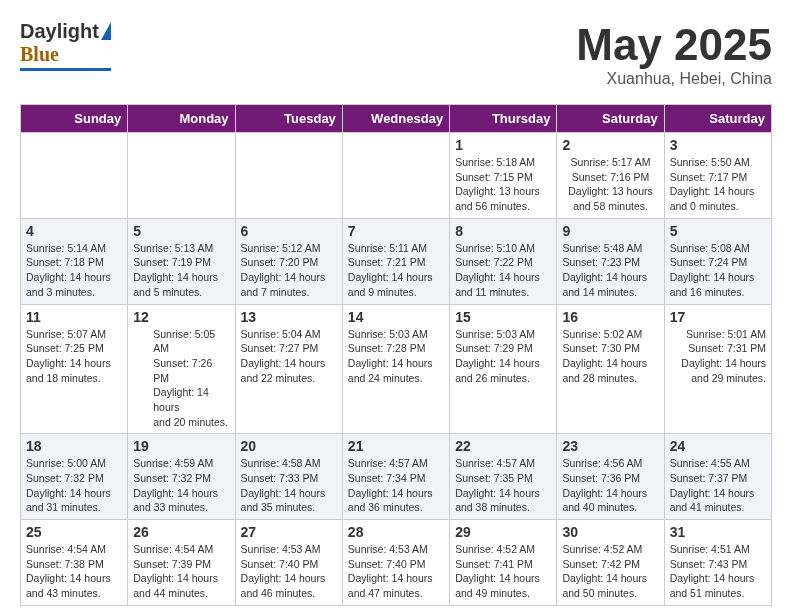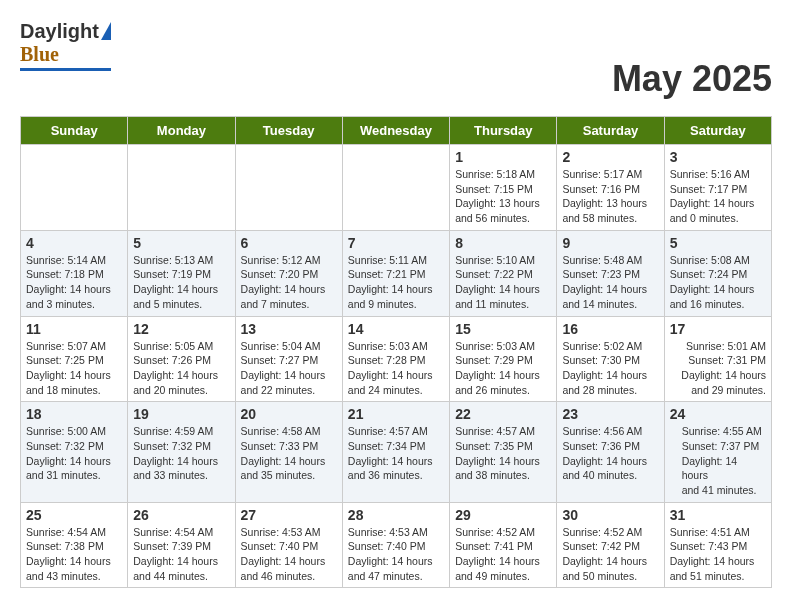--- a/index.html
+++ b/index.html
@@ -47,38 +47,37 @@
     .logo-underline {
       height: 3px;
       background: #1a5fb4;
       width: 100%;
       margin-top: 2px;
     }
     .title-section {
       text-align: right;
     }
     .month-title {
-      font-size: 36px;
+      font-size: 44px;
       font-weight: bold;
       color: #333;
-      margin-top: 38px;
     }
     .location {
       font-size: 16px;
       color: #555;
     }
     .calendar-table {
       width: 100%;
       border-collapse: collapse;
       font-size: 11px;
     }
     .calendar-table thead tr th {
-      background: #4d7c0f;
+      background: #701a75;
       color: #fff;
-      text-align: center;
+      text-align: right;
       padding: 6px 6px;
       font-size: 13px;
       font-weight: bold;
       border: 1px solid #ccc;
     }
     .calendar-table tbody tr td {
       border: 1px solid #ccc;
       vertical-align: top;
       padding: 4px 5px;
       width: calc(100% / 7);
@@ -110,20 +109,21 @@
   <div class="logo">
     <div class="logo-text">
       <span class="logo-general">Daylight</span>
       <div class="logo-triangle"></div>
     </div>
     <span class="logo-blue">Blue</span>
     <div class="logo-underline"></div>
   </div>
   <div class="title-section">
     <div class="month-title">May 2025</div>
+    <div class="location">Xuanhua, Hebei, China</div>
   </div>
 </div>
 
 <table class="calendar-table">
   <thead>
     <tr>
     <th>Sunday</th>
         <th>Monday</th>
         <th>Tuesday</th>
         <th>Wednesday</th>
@@ -140,28 +140,28 @@
         <td class="empty-cell"></td>
         <td>
           <div class="day-number">1</div>
           <div class="day-detail" style="white-space: pre-line;">Sunrise: 5:18 AM
 Sunset: 7:15 PM
 Daylight: 13 hours
 and 56 minutes.</div>
         </td>
         <td>
           <div class="day-number">2</div>
-          <div class="day-detail" style="white-space: pre-line;">Sunrise: 5:17 AM
+          <div class="day-detail" style="white-space: pre-line; text-align: center;">Sunrise: 5:17 AM
 Sunset: 7:16 PM
 Daylight: 13 hours
 and 58 minutes.</div>
         </td>
         <td>
           <div class="day-number">3</div>
-          <div class="day-detail" style="white-space: pre-line;">Sunrise: 5:16 AM
+          <div class="day-detail" style="white-space: pre-line;">Sunrise: 5:50 AM
 Sunset: 7:17 PM
 Daylight: 14 hours
 and 0 minutes.</div>
         </td>
       </tr>
       <tr>
         <td>
           <div class="day-number">4</div>
           <div class="day-detail" style="white-space: pre-line;">Sunrise: 5:14 AM
 Sunset: 7:18 PM
@@ -214,21 +214,21 @@
       <tr>
         <td>
           <div class="day-number">11</div>
           <div class="day-detail" style="white-space: pre-line;">Sunrise: 5:07 AM
 Sunset: 7:25 PM
 Daylight: 14 hours
 and 18 minutes.</div>
         </td>
         <td>
           <div class="day-number">12</div>
-          <div class="day-detail" style="white-space: pre-line;">Sunrise: 5:05 AM
+          <div class="day-detail" style="white-space: pre-line; margin-left: 20px;">Sunrise: 5:05 AM
 Sunset: 7:26 PM
 Daylight: 14 hours
 and 20 minutes.</div>
         </td>
         <td>
           <div class="day-number">13</div>
           <div class="day-detail" style="white-space: pre-line;">Sunrise: 5:04 AM
 Sunset: 7:27 PM
 Daylight: 14 hours
 and 22 minutes.</div>
@@ -300,21 +300,21 @@
         </td>
         <td>
           <div class="day-number">23</div>
           <div class="day-detail" style="white-space: pre-line;">Sunrise: 4:56 AM
 Sunset: 7:36 PM
 Daylight: 14 hours
 and 40 minutes.</div>
         </td>
         <td>
           <div class="day-number">24</div>
-          <div class="day-detail" style="white-space: pre-line; margin-left: 12px;">Sunrise: 4:55 AM
+          <div class="day-detail" style="white-space: pre-line;">Sunrise: 4:55 AM
 Sunset: 7:37 PM
 Daylight: 14 hours
 and 41 minutes.</div>
         </td>
       </tr>
       <tr>
         <td>
           <div class="day-number">25</div>
           <div class="day-detail" style="white-space: pre-line;">Sunrise: 4:54 AM
 Sunset: 7:38 PM

